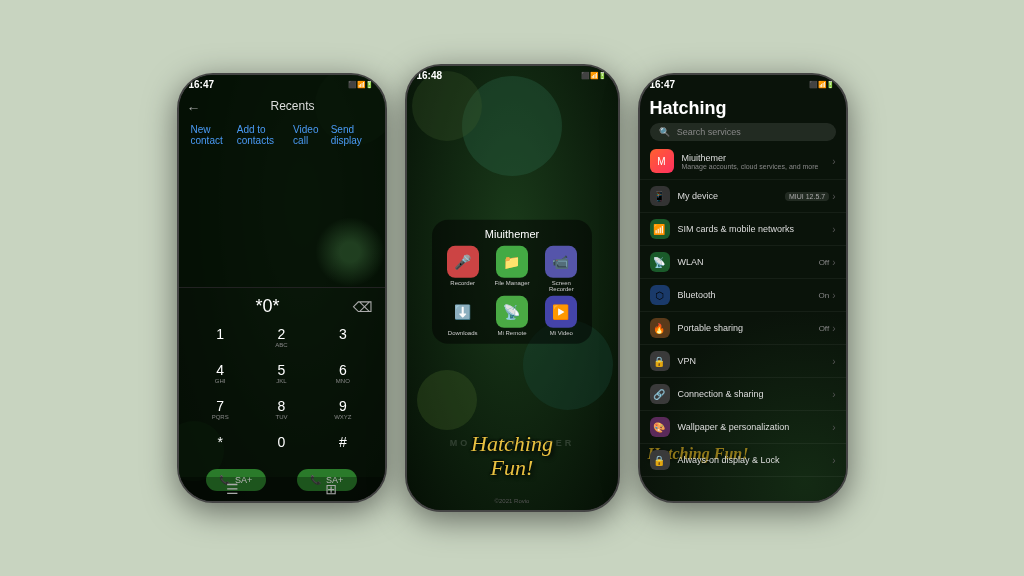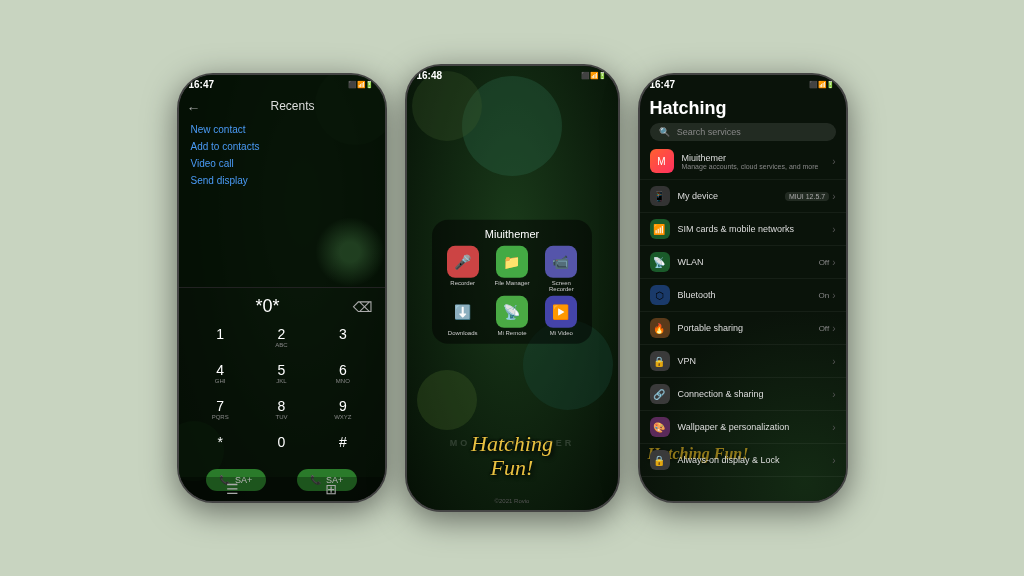--- a/index.html
+++ b/index.html
@@ -90,21 +90,21 @@
       padding: 4px 8px;
       color: #fff;
       font-size: 10px;
       gap: 8px;
     }
     .back-arrow { font-size: 14px; color: #aaa; }
     .recents-title { font-size: 12px; font-weight: 500; color: #ddd; text-align: center; flex: 1; }
     .contact-actions {
       padding: 6px 12px;
       display: flex;
-      flex-direction: column;
+      flex-direction: row;
       gap: 6px;
     }
     .contact-action-item {
       color: #4a9af5;
       font-size: 10px;
     }
     .owl-placeholder {
       position: absolute;
       bottom: 0; right: 0;
       width: 70px; height: 70px;

